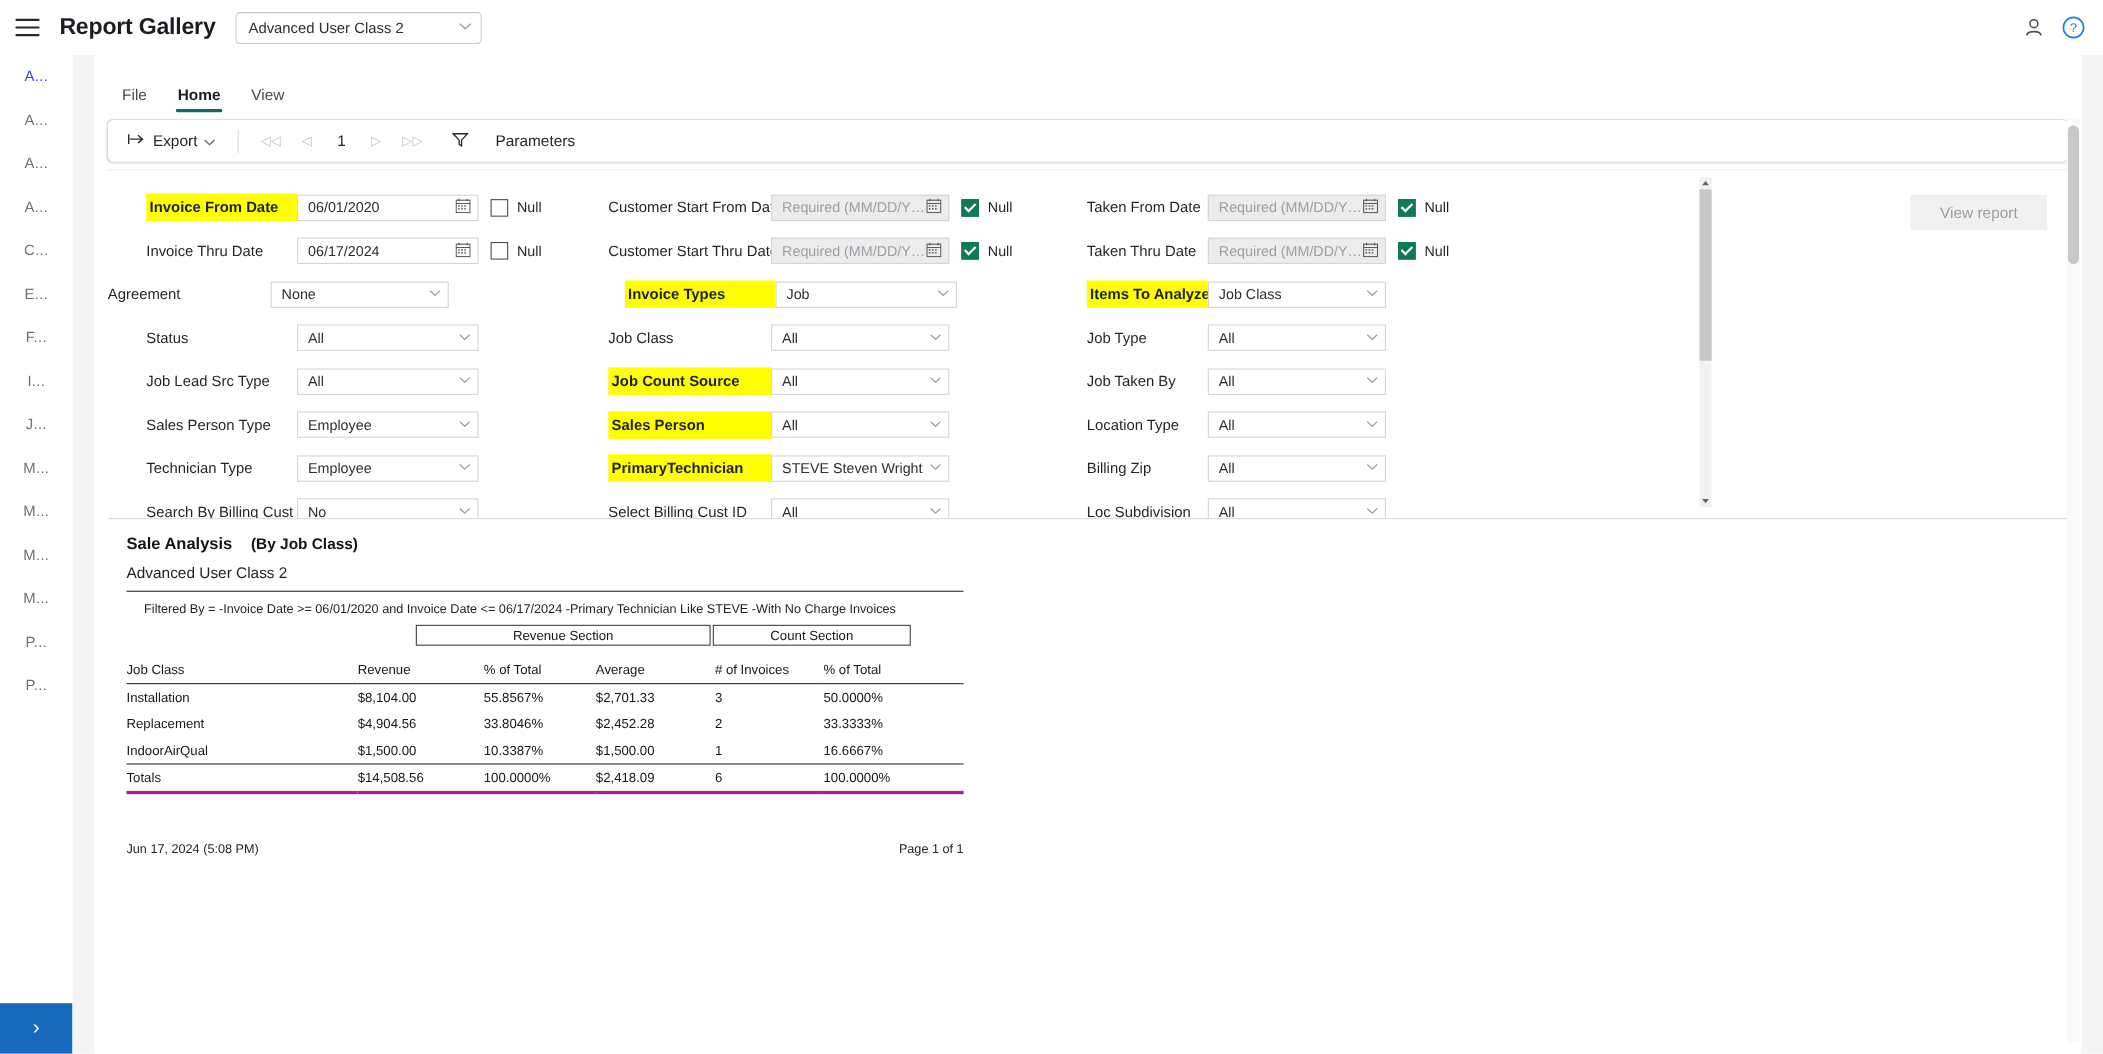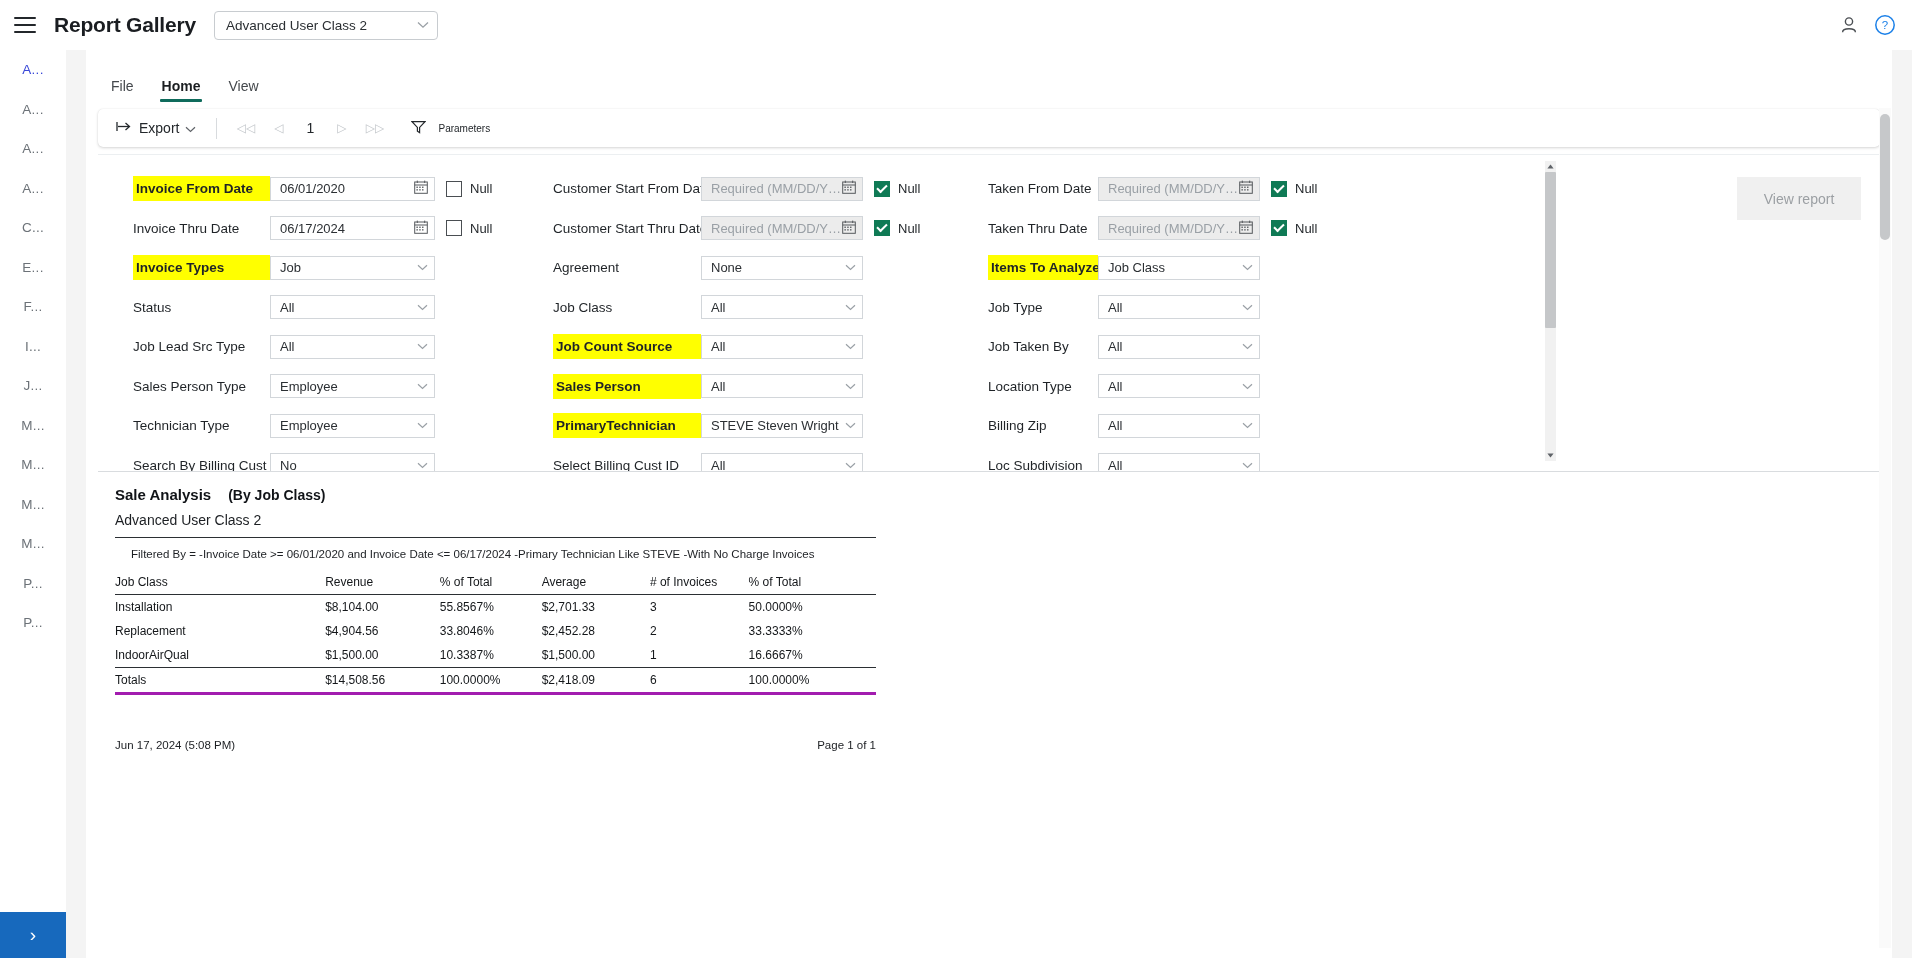--- a/index.html
+++ b/index.html
@@ -95,21 +95,21 @@
   .pager { display: flex; align-items: center; gap: 0px; }
   .pg-btn {
     width: 33px; height: 26px; display: flex; align-items: center;
     justify-content: center; color: #c2c6ca; font-size: 12px; cursor: pointer;
   }
   .pg-num {
     min-width: 30px; text-align: center; font-size: 14px; color: #23272b;
     cursor: text;
   }
   .tb-params {
-    display: flex; align-items: center; gap: 12px; font-size: 10px;
+    display: flex; align-items: center; gap: 24px; font-size: 14px;
     color: #23272b; margin-left: 20px; cursor: pointer;
   }
 
   
   .params-wrap {
     position: absolute; top: 104px; left: 12px; width: 1782px; height: 316px;
     background: #ffffff; border-top: 1px solid #eceff1;
     display: flex;
   }
   .params-scroll {
@@ -165,21 +165,21 @@
   .pscroll-thumb {
     position: absolute; top: 11px; left: 0; width: 11px; height: 156px;
     background: #c5c7c9; border-radius: 1px; cursor: pointer;
   }
   .pscroll-arrow.bot { position: absolute; bottom: 0; left: 0; }
 
   .viewreport-zone {
     width: 162px; height: 316px; position: relative;
   }
   .view-report-btn {
-    position: absolute; top: 22px; left: 19px; width: 124px; height: 43px;
+    position: absolute; top: 22px; left: 19px; width: 124px; height: 32px;
     background: #f0f0f0; color: #9b9fa3; font-size: 14px;
     display: flex; align-items: center; justify-content: center;
     cursor: pointer; border: 0;
   }
 
   
   .report-body {
     position: absolute; top: 421px; left: 12px; width: 1782px; height: 479px;
     background: #ffffff; border-top: 1px solid #d9dcdf; overflow: hidden;
   }
@@ -483,33 +483,33 @@
                       </g>
                     </svg></span>
                 </div>
                 <div class="nullbox">
                   <div class="cbx checked"></div>
                   <span class="nulltxt">Null</span>
                 </div>
               </div>
             </div>
             <div class="prow">
+              <div class="pcol c2">
+                <div class="plabel">Agreement</div>
+                <div class="pfield w162">
+                  <span class="val">None</span>
+                  <span class="chev"><svg width="11" height="7" viewBox="0 0 11 7">
+                      <path d="M1 1.3 L5.5 5.5 L10 1.3" fill="none" stroke="#9aa0a6" stroke-width="1.2"></path>
+                    </svg></span>
+                </div>
+              </div>
               <div class="pcol c1">
                 <div class="plabel hl">Invoice Types</div>
                 <div class="pfield w165">
                   <span class="val">Job</span>
-                  <span class="chev"><svg width="11" height="7" viewBox="0 0 11 7">
-                      <path d="M1 1.3 L5.5 5.5 L10 1.3" fill="none" stroke="#9aa0a6" stroke-width="1.2"></path>
-                    </svg></span>
-                </div>
-              </div>
-              <div class="pcol c2">
-                <div class="plabel">Agreement</div>
-                <div class="pfield w162">
-                  <span class="val">None</span>
                   <span class="chev"><svg width="11" height="7" viewBox="0 0 11 7">
                       <path d="M1 1.3 L5.5 5.5 L10 1.3" fill="none" stroke="#9aa0a6" stroke-width="1.2"></path>
                     </svg></span>
                 </div>
               </div>
               <div class="pcol c3">
                 <div class="plabel hl">Items To Analyze</div>
                 <div class="pfield w162">
                   <span class="val">Job Class</span>
                   <span class="chev"><svg width="11" height="7" viewBox="0 0 11 7">
@@ -685,20 +685,24 @@
 
     <div class="report-body">
       <div class="rep-inner">
         <div class="rep-title-row">
           <span class="rep-title">Sale Analysis</span>
           <span class="rep-sub-title">(By Job Class)</span>
         </div>
         <div class="rep-subtitle2">Advanced User Class 2</div>
         <div class="rep-hr"></div>
         <div class="rep-filter">Filtered By =   -Invoice Date &gt;= 06/01/2020 and Invoice Date &lt;= 06/17/2024 -Primary Technician Like STEVE  -With No Charge Invoices</div>
+        <div class="sections-row">
+          <div class="sec-box sec-rev">Revenue Section</div>
+          <div class="sec-box sec-cnt">Count Section</div>
+        </div>
         <table class="rep-table">
           <thead>
               <tr id="rep-thead">
                 <th class="col-jobclass">Job Class</th>
                 <th class="col-revenue">Revenue</th>
                 <th class="col-pct1">% of Total</th>
                 <th class="col-average">Average</th>
                 <th class="col-inv"># of Invoices</th>
                 <th class="col-pct2">% of Total</th>
               </tr>

